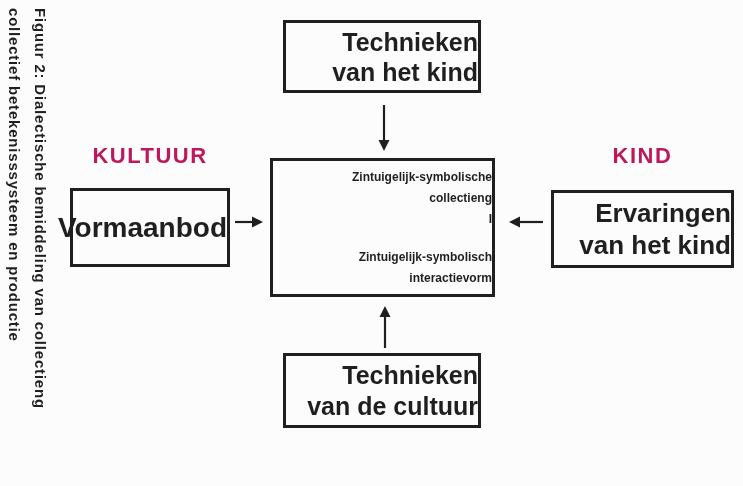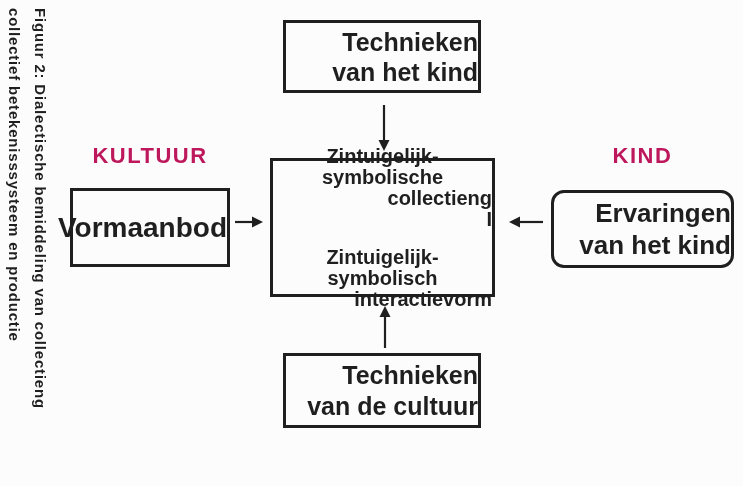--- a/index.html
+++ b/index.html
@@ -41,22 +41,22 @@
     display: flex;
     flex-direction: column;
     justify-content: center;
     align-items: flex-end;
     text-align: center;
     font-weight: 700;
     color: #1f1f1f;
   }
   .box-top    { left: 283px; top: 20px;  width: 198px; height: 73px;  font-size: 25px; line-height: 30px; }
   .box-left   { left: 70px;  top: 188px; width: 160px; height: 79px;  font-size: 28px; line-height: 32px; white-space: nowrap; overflow: visible; }
-  .box-center { left: 270px; top: 158px; width: 225px; height: 139px; font-size: 20px; line-height: 21px; }
-  .box-right  { left: 551px; top: 190px; width: 183px; height: 78px;  font-size: 26px; line-height: 32px; white-space: nowrap; border-radius: 13px; }
+  .box-center { left: 270px; top: 158px; width: 225px; height: 139px; font-size: 12px; line-height: 21px; }
+  .box-right  { left: 551px; top: 190px; width: 183px; height: 78px;  font-size: 26px; line-height: 32px; white-space: nowrap; }
   .box-bottom { left: 283px; top: 353px; width: 198px; height: 75px;  font-size: 25px; line-height: 31px; }
   .gap-before { margin-top: 17px; }
   .side-label {
     position: absolute;
     font-weight: 700;
     font-size: 22px;
     letter-spacing: 1.5px;
     text-align: center;
     color: #be185d;
   }

